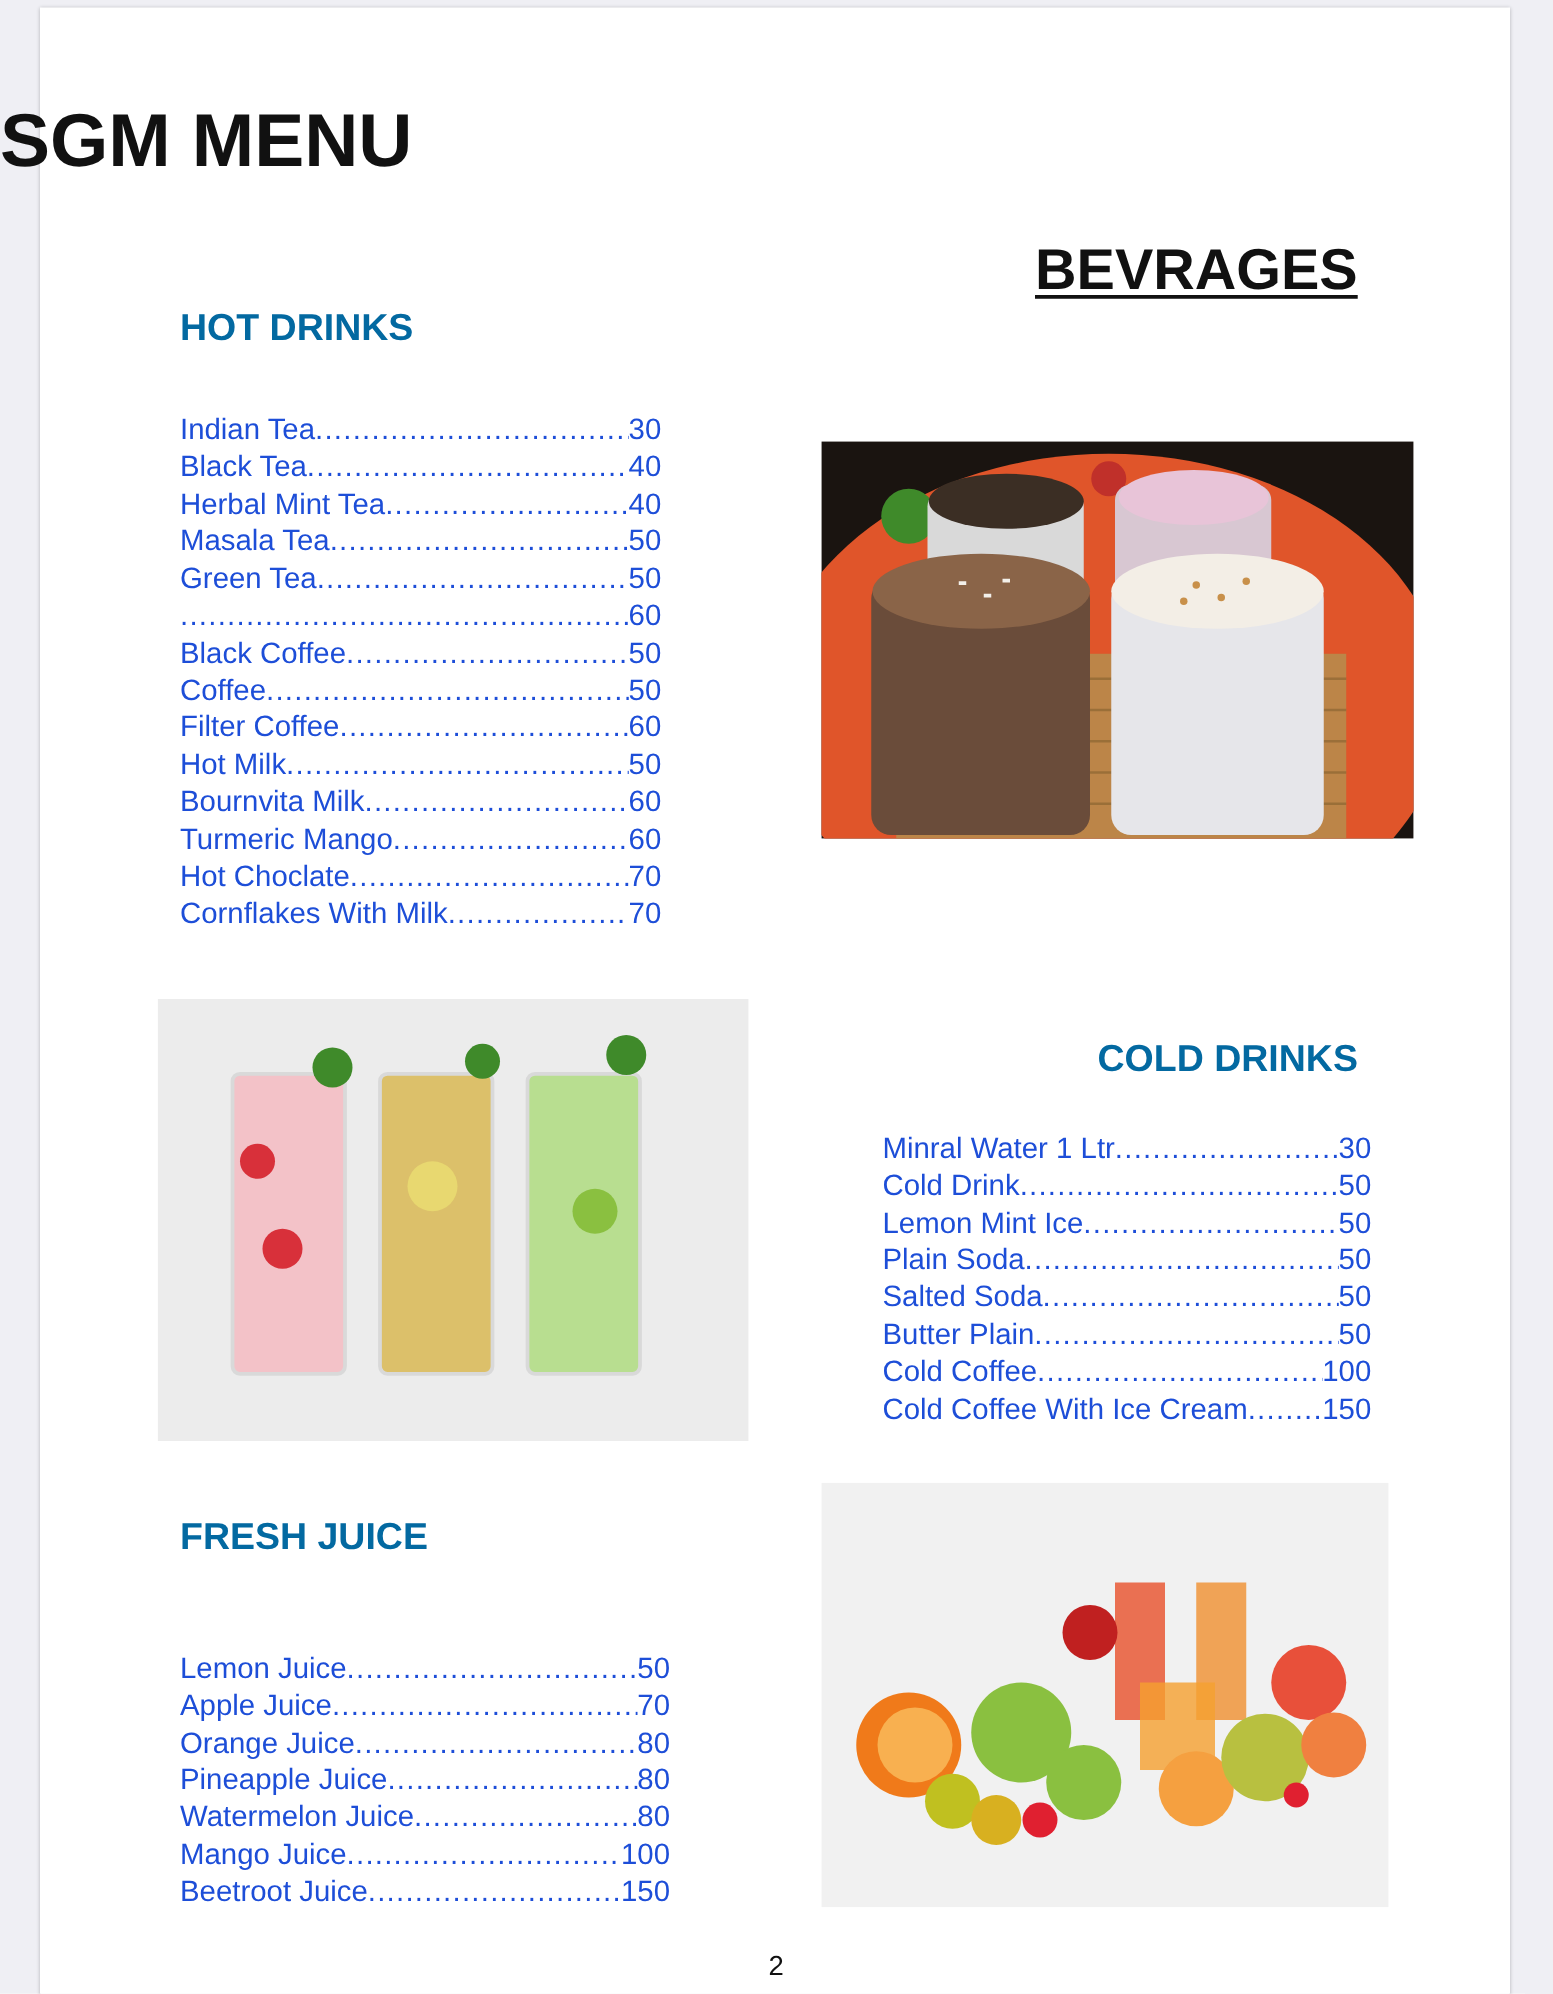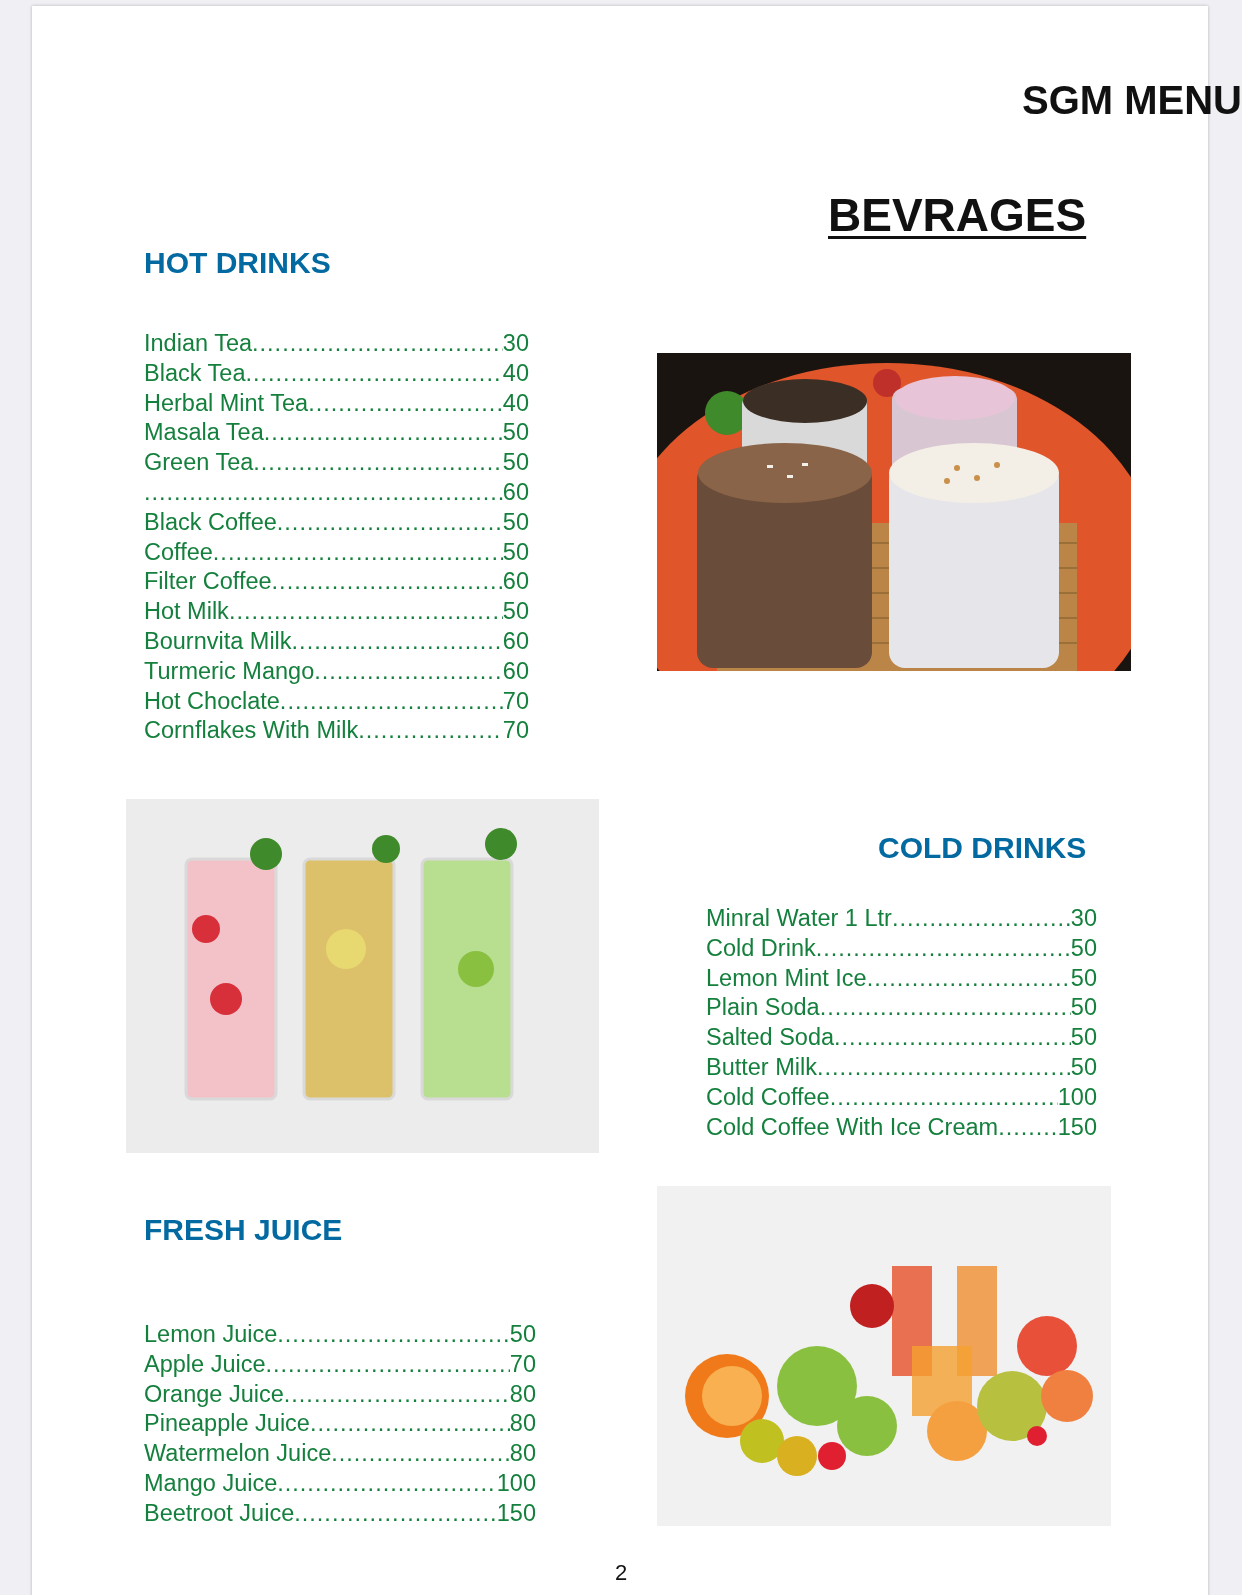--- a/index.html
+++ b/index.html
@@ -8,24 +8,24 @@
       background:#efeff4;
       font-family:"Liberation Sans", sans-serif;
       position:relative;
     }
     .page {
       position:absolute; left:32px; top:6px; width:1176px; height:1600px;
       background:#ffffff;
       box-shadow:0 0 3px rgba(0,0,0,0.25);
     }
     .abs { position:absolute; }
-    .title { left:0; width:1242px; top:78px; text-align:right; font-weight:bold; font-size:40px; color:#111; }
+    .title { left:0; width:1242px; top:78px; text-align:left; font-weight:bold; font-size:60px; color:#111; }
     .bev { left:828px; top:188px; font-weight:bold; font-size:46px; color:#111; text-decoration:underline; text-underline-offset:5px; text-decoration-thickness:3px; }
     .h { font-weight:bold; font-size:30px; color:#0369a1; }
-    .list { font-size:23.5px; color:#15803d; line-height:29.8px; }
+    .list { font-size:23.5px; color:#1d4ed8; line-height:29.8px; }
     .row { display:flex; white-space:nowrap; overflow:hidden; }
     .row .n { flex:0 0 auto; }
     .row .d { flex:1 1 auto; overflow:hidden; letter-spacing:1px; }
     .row .d::before { content:"............................................................................................."; }
     .row .p { flex:0 0 auto; }
     .img { overflow:hidden; }
     .pagenum { left:0; width:1242px; text-align:center; top:1560px; font-size:22px; color:#111; }
   </style>
 </head>
 <body>
@@ -181,21 +181,21 @@
       <span class="n">Plain Soda</span>
       <span class="d"></span>
       <span class="p">50</span>
     </div>
     <div class="row">
       <span class="n">Salted Soda</span>
       <span class="d"></span>
       <span class="p">50</span>
     </div>
     <div class="row">
-      <span class="n">Butter Milk</span>
+      <span class="n">Butter Plain</span>
       <span class="d"></span>
       <span class="p">50</span>
     </div>
     <div class="row">
       <span class="n">Cold Coffee</span>
       <span class="d"></span>
       <span class="p">100</span>
     </div>
     <div class="row">
       <span class="n">Cold Coffee With Ice Cream</span>

